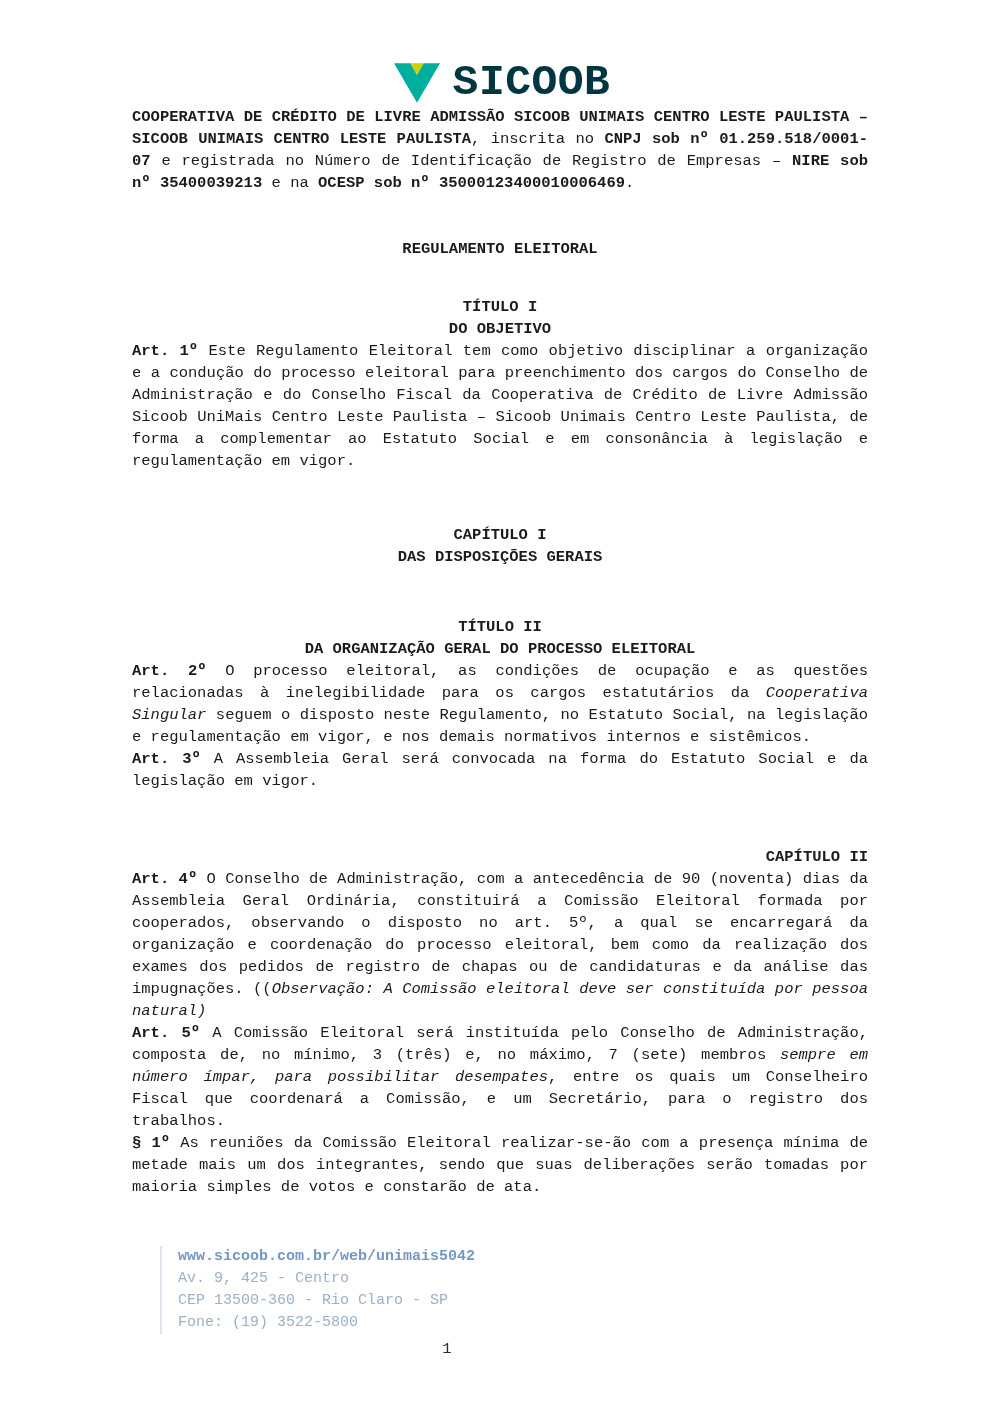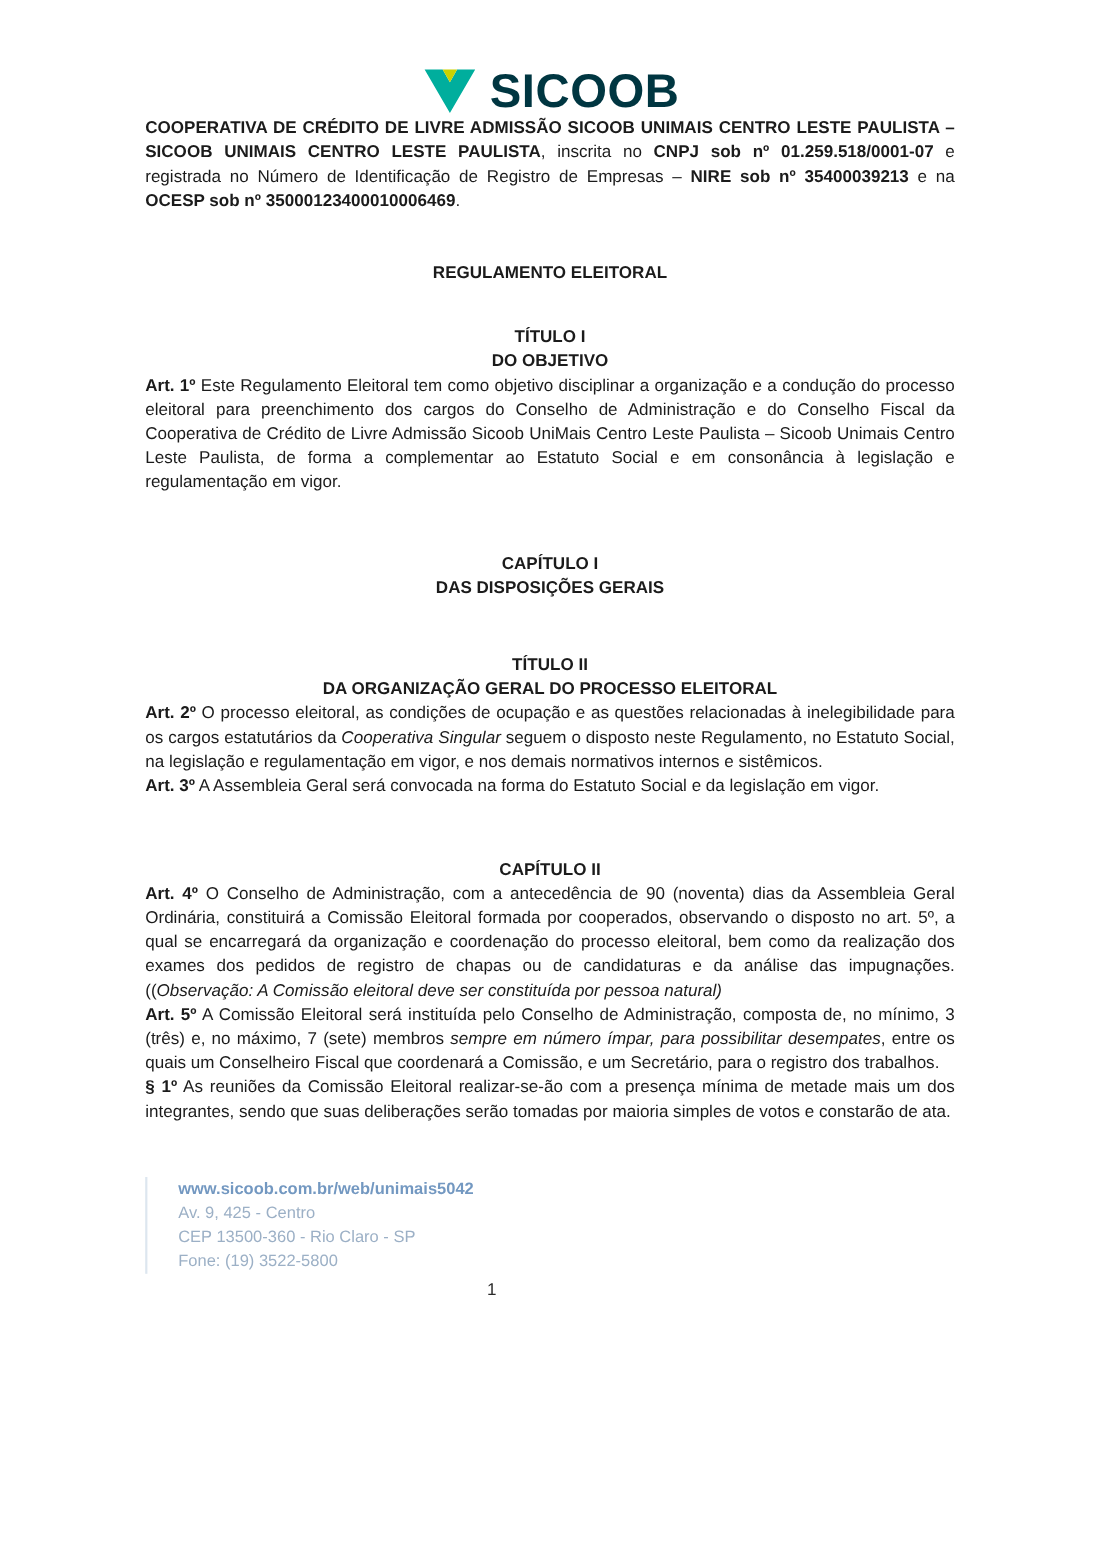--- a/index.html
+++ b/index.html
@@ -3,21 +3,21 @@
 <meta charset="utf-8">
 <style>
   html, body { margin: 0; padding: 0; background: #ffffff; }
   .page {
     width: 920px;
     min-height: 1415px;
     margin: 0 auto;
     background: #ffffff;
     box-sizing: border-box;
     padding: 0 92px 30px 92px;
-    font-family: Liberation Sans, sans-serif;
+    font-family: Liberation Mono, monospace;
     font-size: 15.5px;
     line-height: 22px;
     color: #1b1b1b;
   }
   .logo {
     padding-top: 60px;
     display: flex;
     justify-content: center;
     align-items: center;
     gap: 9px;
@@ -37,29 +37,29 @@
     text-align: center;
     font-weight: 700;
   }
   .heading { text-align: center; font-weight: 700; }
   .h-titulo1   { margin-top: 36px; }
   .art1        { margin-top: 18px; }
   .h-titulo2   { margin-top: 48px; }
   .h-capitulo1 { margin-top: 52px; }
   .art2        { margin-top: 16px; }
   .art3        { margin-top: 18px; }
-  .h-capitulo2 { margin-top: 54px; }
+  .h-capitulo2 { margin-top: 54px; text-align: right; }
   .art4        { margin-top: 38px; }
   .art5        { margin-top: 16px; }
   .par1        { margin-top: 16px; }
   .footer {
     margin-top: 48px;
-    margin-left: 0;
+    margin-left: 28px;
     border-left: 2px solid #dde6ef;
-    padding-left: 28px;
+    padding-left: 16px;
     font-size: 15px;
     line-height: 22px;
     color: #9cb0c6;
   }
   .footer .site { color: #7398c1; font-weight: 700; }
   .pageno {
     width: 630px;
     margin-top: 4px;
     text-align: center;
     color: #2b2b2b;

